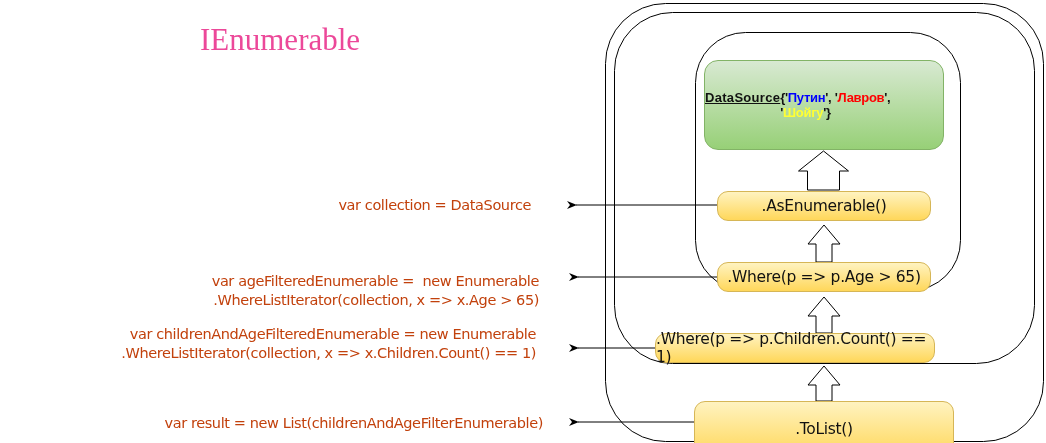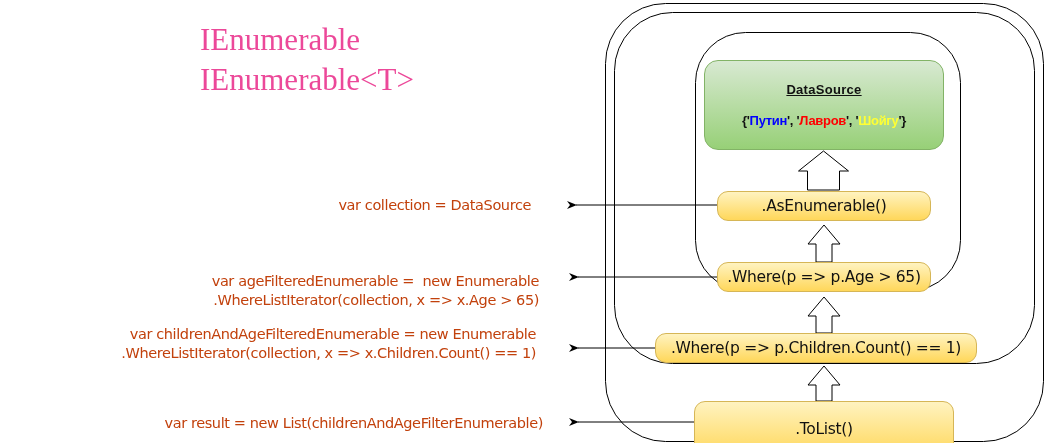--- a/index.html
+++ b/index.html
@@ -6,30 +6,29 @@
     body { width: 1046px; height: 443px; position: relative; overflow: hidden; font-family: "DejaVu Sans", sans-serif; }
     .title-block { position: absolute; left: 200px; top: 20px; width: 290px; text-align: left;
       font-family: "Liberation Serif", "DejaVu Serif", serif; font-size: 31px; line-height: 40px; color: #ec4899; }
     .code { position: absolute; font-family: "DejaVu Sans", sans-serif; font-size: 14.5px; color: #c2410c;
       text-align: right; line-height: 19px; white-space: pre; letter-spacing: -0.4px; }
     svg.frame { position: absolute; left: 0; top: 0; }
     .box { position: absolute; box-sizing: border-box; border-radius: 11px; display: flex; align-items: center; justify-content: center;
       font-family: "DejaVu Sans", sans-serif; color: #111; letter-spacing: -0.3px; }
     .yellow { background: linear-gradient(#fff3c0, #ffd75a); border: 1px solid #d6b656; font-size: 15.5px; }
     .green { background: linear-gradient(#d8e9d2, #97d077); border: 1px solid #82b366; border-radius: 14px;
-      flex-direction: column; font-family: "Liberation Sans", sans-serif; font-weight: bold; font-size: 13px; }
+      flex-direction: row; font-family: "Liberation Sans", sans-serif; font-weight: bold; font-size: 13px; }
     .ds-title { text-decoration: underline; margin-bottom: 16px; letter-spacing: 0.3px; }
     .ds-values { font-size: 13px; }
   </style>
 </head>
 <body>
 
 <div class="title-block">
   <div>IEnumerable</div>
-  <div>IEnumerable&lt;T&gt;</div>
 </div>
 
 <div class="code" style="right:515px; top:196px;">var collection = DataSource</div>
 <div class="code" style="right:507px; top:245px;margin-top:27px;">var ageFilteredEnumerable =  new Enumerable
 .WhereListIterator(collection, x =&gt; x.Age &gt; 65)</div>
 <div class="code" style="right:510px; top:325px;">var childrenAndAgeFilteredEnumerable = new Enumerable
 .WhereListIterator(collection, x =&gt; x.Children.Count() == 1)</div>
 <div class="code" style="right:503px; top:414px;">var result = new List(childrenAndAgeFilterEnumerable)</div>
 
 <svg class="frame" width="1046" height="443">
@@ -57,14 +56,14 @@
 
 <div class="box green" style="left:704px; top:60px; width:240px; height:90px;">
   <div class="ds-title">DataSource</div>
   <div class="ds-values">
     <span>{'</span><span style="color:#0000ff">Путин</span><span>', '</span><span style="color:#ff0000">Лавров</span><span>', '</span><span style="color:#ffff33">Шойгу</span><span>'}</span>
   </div>
 </div>
 
 <div class="box yellow" style="left:717px; top:191px; width:214px; height:30px;">.AsEnumerable()</div>
 <div class="box yellow" style="left:717px; top:262px; width:214px; height:30px;">.Where(p =&gt; p.Age &gt; 65)</div>
-<div class="box yellow" style="left:655px; top:333px; width:322px; height:30px;">.Where(p =&gt; p.Children.Count() == 1)</div>
+<div class="box yellow" style="left:655px; top:333px; width:280px; height:30px;">.Where(p =&gt; p.Children.Count() == 1)</div>
 <div class="box yellow" style="left:694px; top:401px; width:260px; height:56px;">.ToList()</div>
 
 </body></html>

